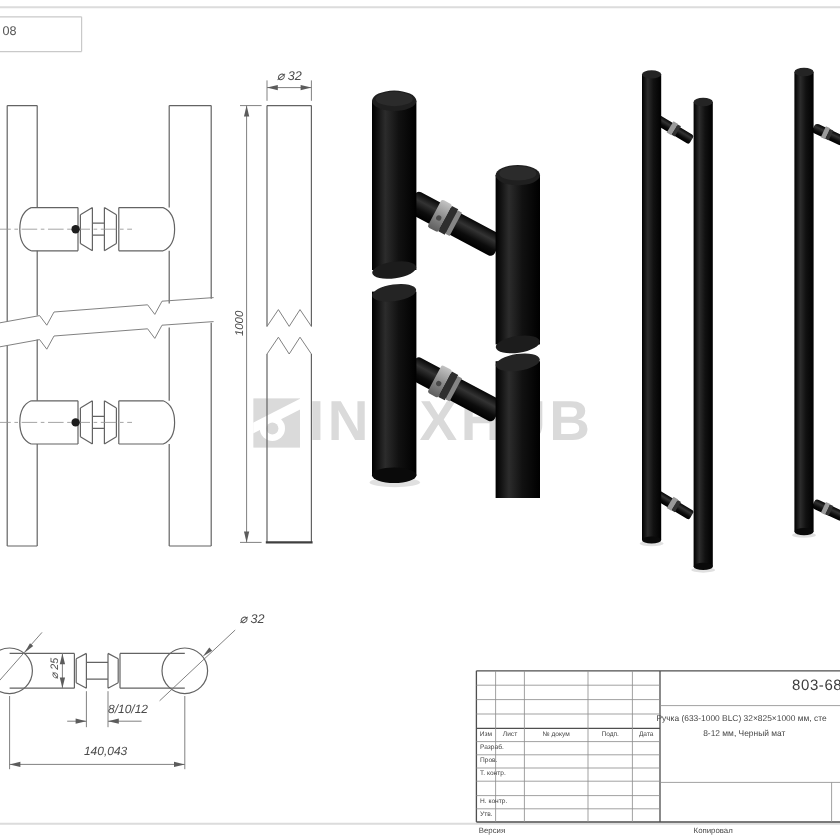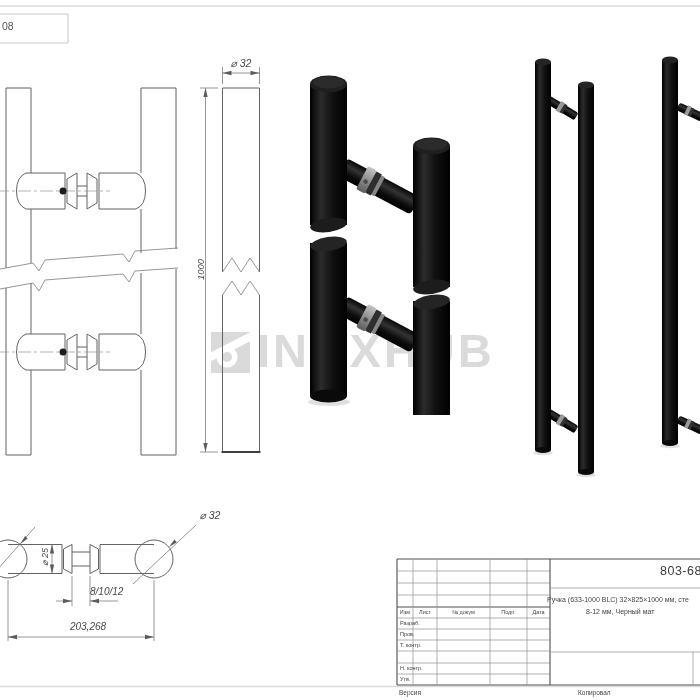--- a/index.html
+++ b/index.html
@@ -129,21 +129,21 @@
 
 <div class="layer" style="z-index:1;width:700px;height:700px;">
   <div class="tbt" style="left:2px;top:20px;font-size:10.5px;color:#555;">08</div>
 
   <div class="lbl c" style="left:218px;top:57px;width:46px;font-size:10.5px;">⌀ 32</div>
   <div class="lbl c" style="left:179px;top:264px;width:42px;font-size:9.5px;transform:rotate(-90deg);">1000</div>
 
   <div class="lbl c" style="left:190px;top:509px;width:40px;font-size:10.5px;">⌀ 32</div>
   <div class="lbl c" style="left:25px;top:552px;width:40px;font-size:9px;transform:rotate(-90deg);">⌀ 25</div>
   <div class="lbl" style="left:90px;top:586px;font-size:10px;text-align:center;">8/10/12</div>
-  <div class="lbl c" style="left:55px;top:621px;width:66px;font-size:10px;">203,268</div>
+  <div class="lbl c" style="left:55px;top:621px;width:66px;font-size:10px;">140,043</div>
 </div>
 
 <div class="layer" style="z-index:2;">
 
   <svg width="170" height="350" viewBox="295 65 170 350" style="position:absolute;left:295px;top:65px;">
     <defs>
       <linearGradient id="gt" x1="0" y1="0" x2="1" y2="0">
         <stop offset="0" stop-color="#000"></stop>
           <stop offset="0.3" stop-color="#2c2c2c"></stop>
         <stop offset="0.6" stop-color="#111"></stop>

